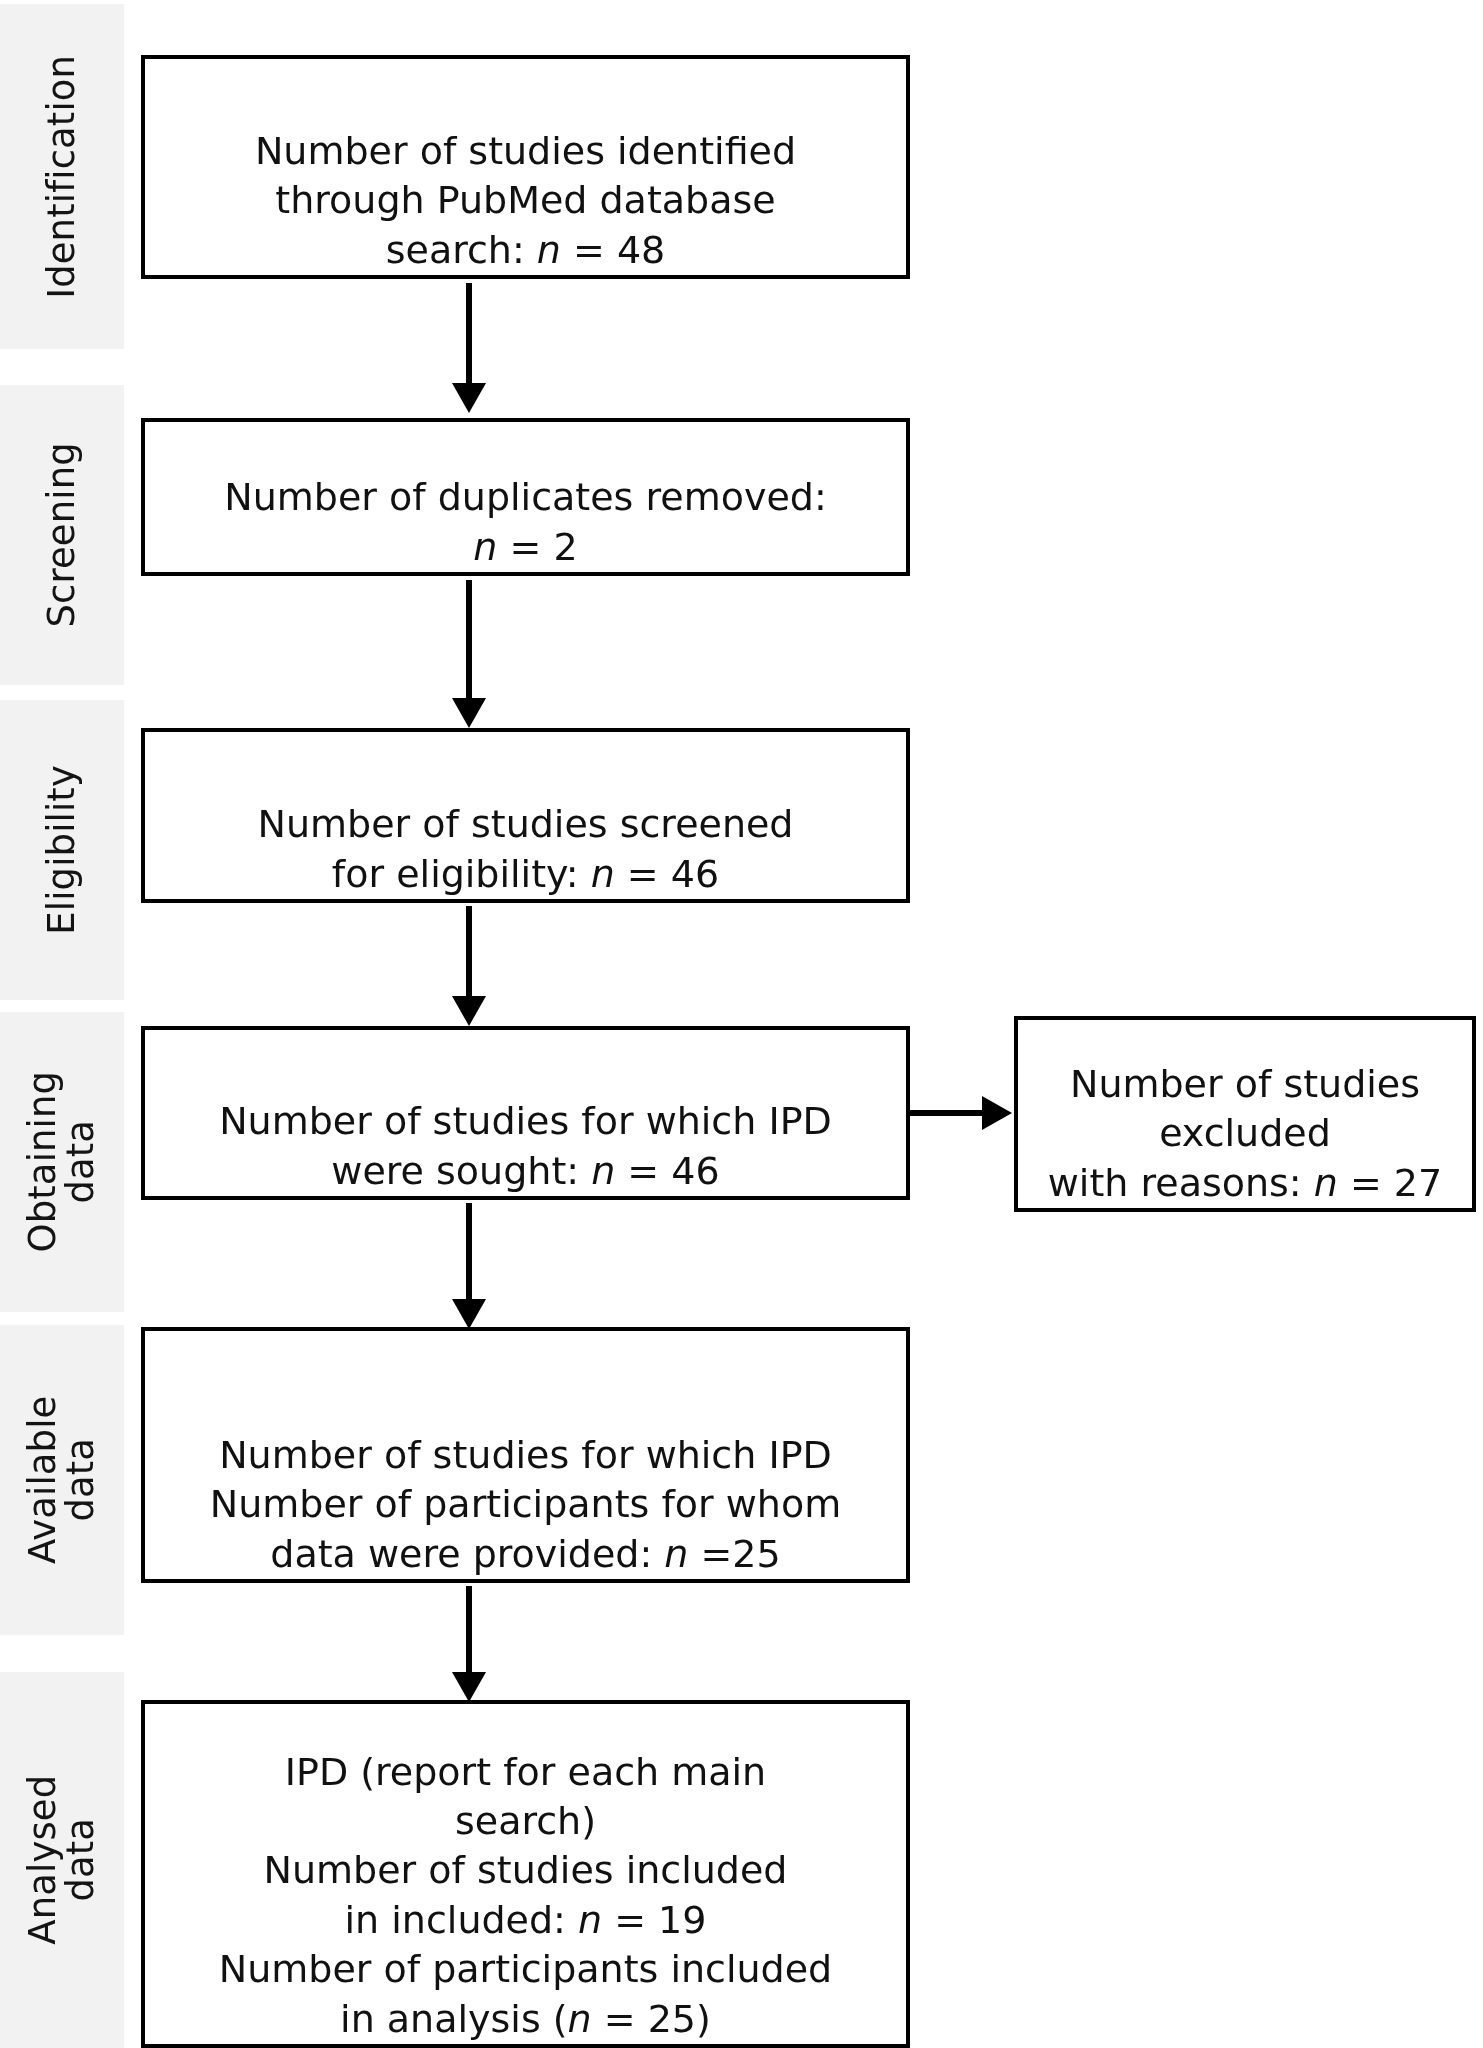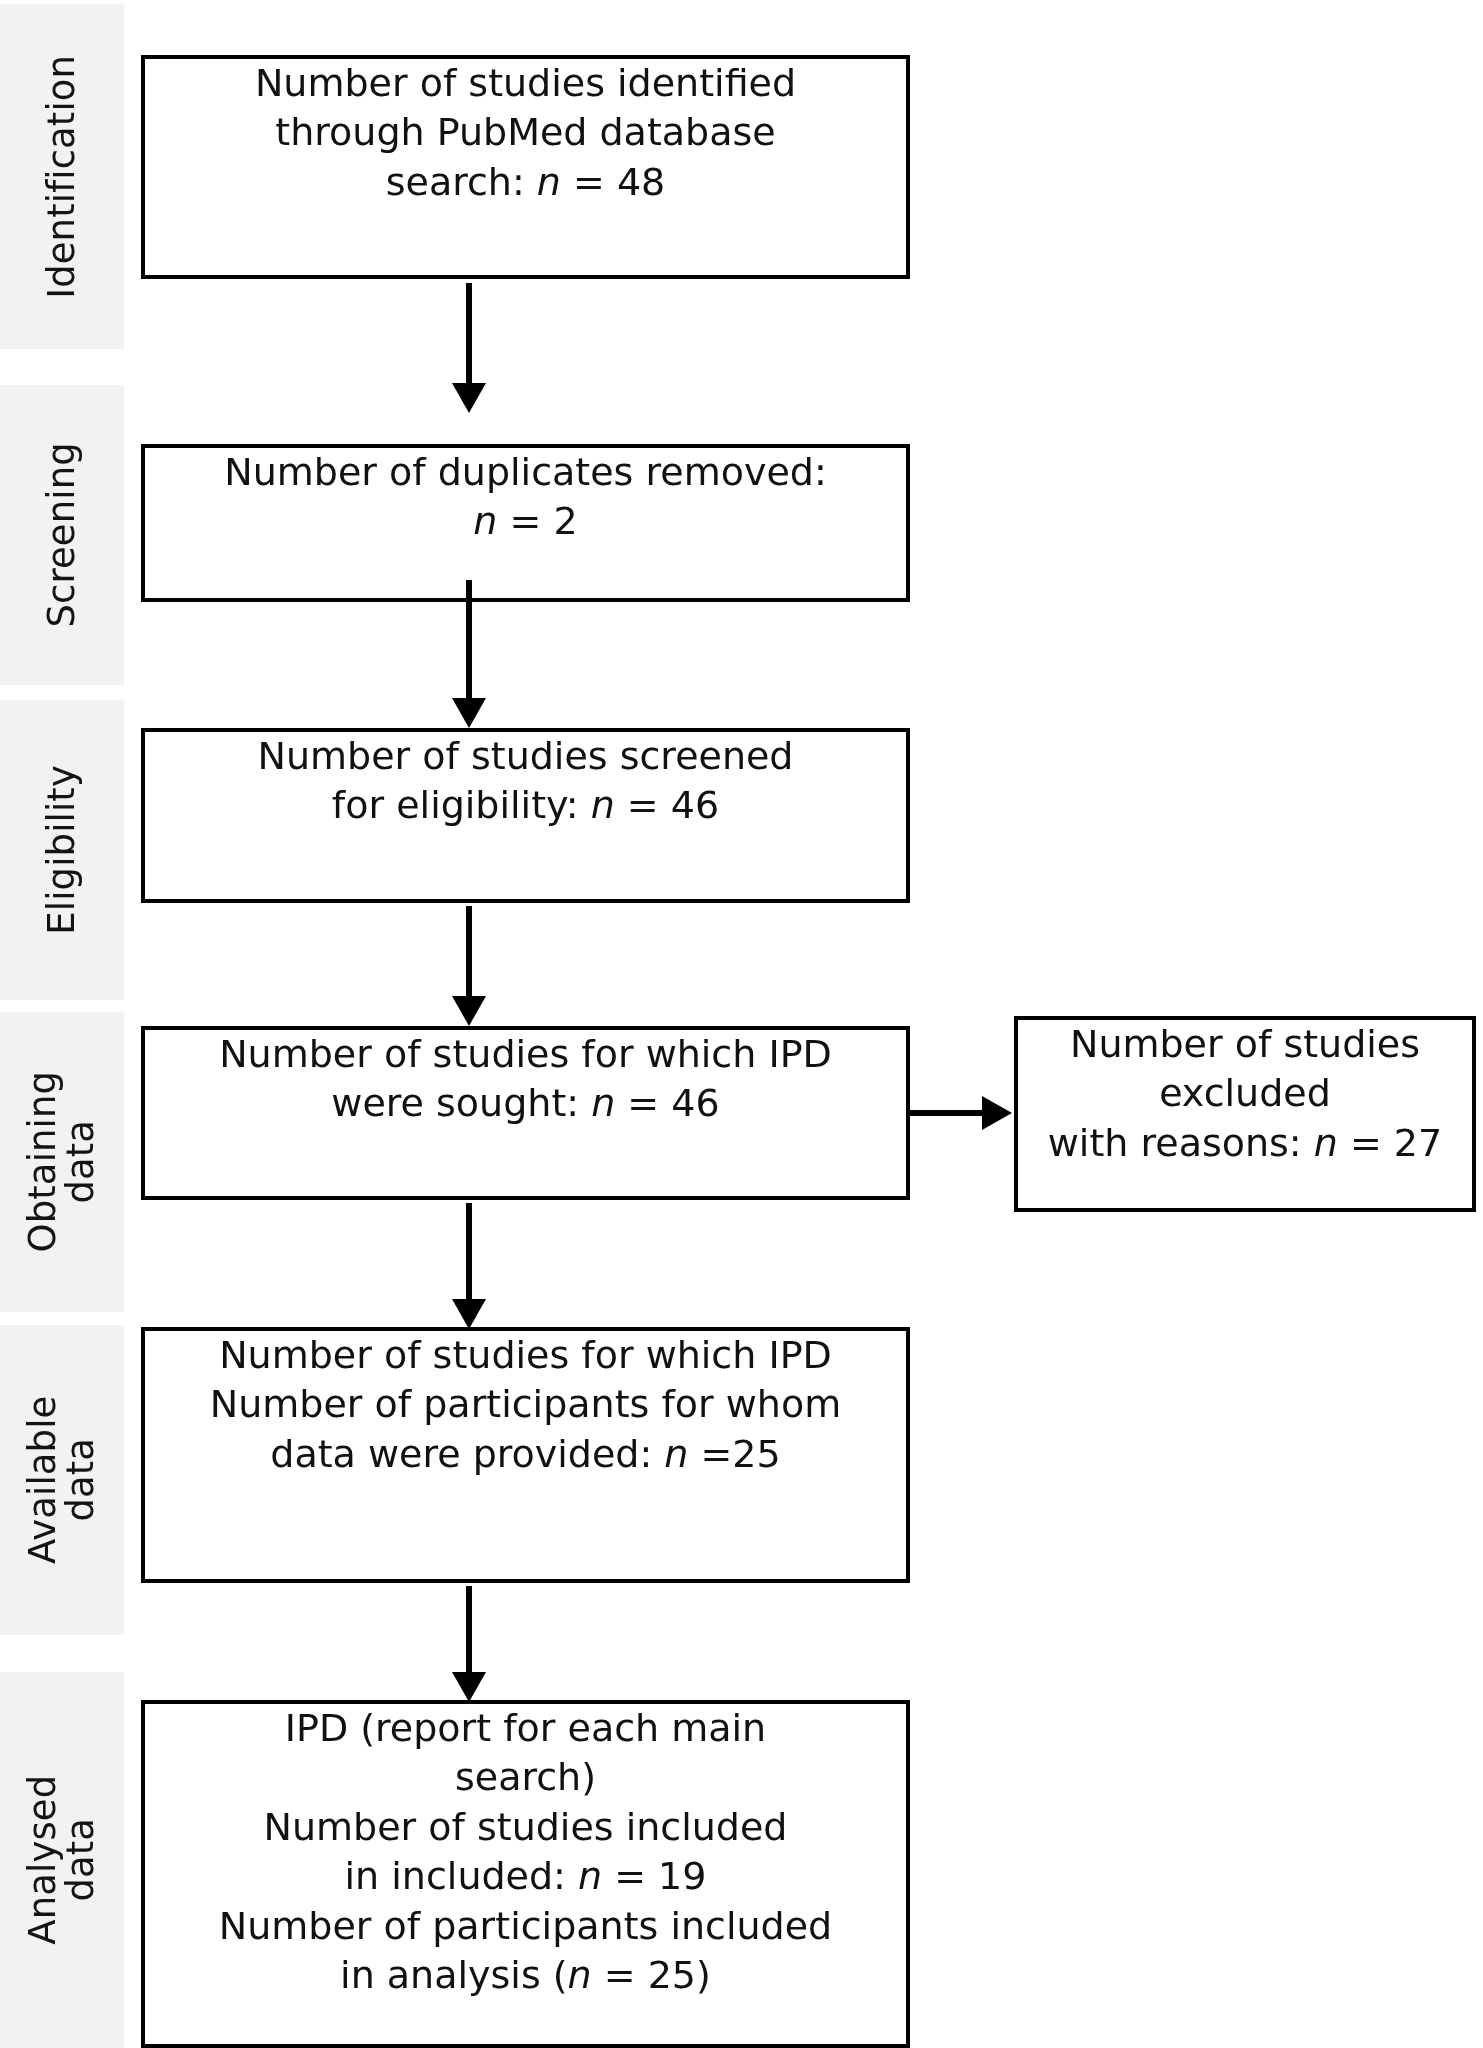--- a/index.html
+++ b/index.html
@@ -44,21 +44,21 @@
     display: block;
   }
 
   
   .flow-box {
     position: absolute;
     box-sizing: border-box;
     border: 4px solid #000000;
     background: #ffffff;
     display: flex;
-    align-items: flex-start;
+    align-items: flex-end;
     justify-content: center;
     text-align: center;
   }
   .box-text {
     font-size: 38px;
     line-height: 1.30;
     color: #111111;
     padding: 0 14px;
   }
   .box-text .ln {
@@ -162,21 +162,21 @@
       <span class="ln">through PubMed database</span>
       <span class="ln"><span>search: </span><i>n</i><span> = 48</span></span>
     </div>
   </div>
 
   <div class="v-arrow" style="left:469px; top:283px; height:130px;">
     <div class="shaft" style="height:100px;"></div>
     <div class="head" style="top:100px;"></div>
   </div>
 
-  <div class="flow-box" style="left:141px; top:418px; width:769px; height:158px;margin-top:26px;">
+  <div class="flow-box" style="left:141px; top:418px; width:769px; height:158px;">
     <div class="box-text">
       <span class="ln">Number of duplicates removed:</span>
       <span class="ln"><span></span><i>n</i><span> = 2</span></span>
     </div>
   </div>
 
   <div class="v-arrow" style="left:469px; top:580px; height:148px;">
     <div class="shaft" style="height:118px;"></div>
     <div class="head" style="top:118px;"></div>
   </div>

